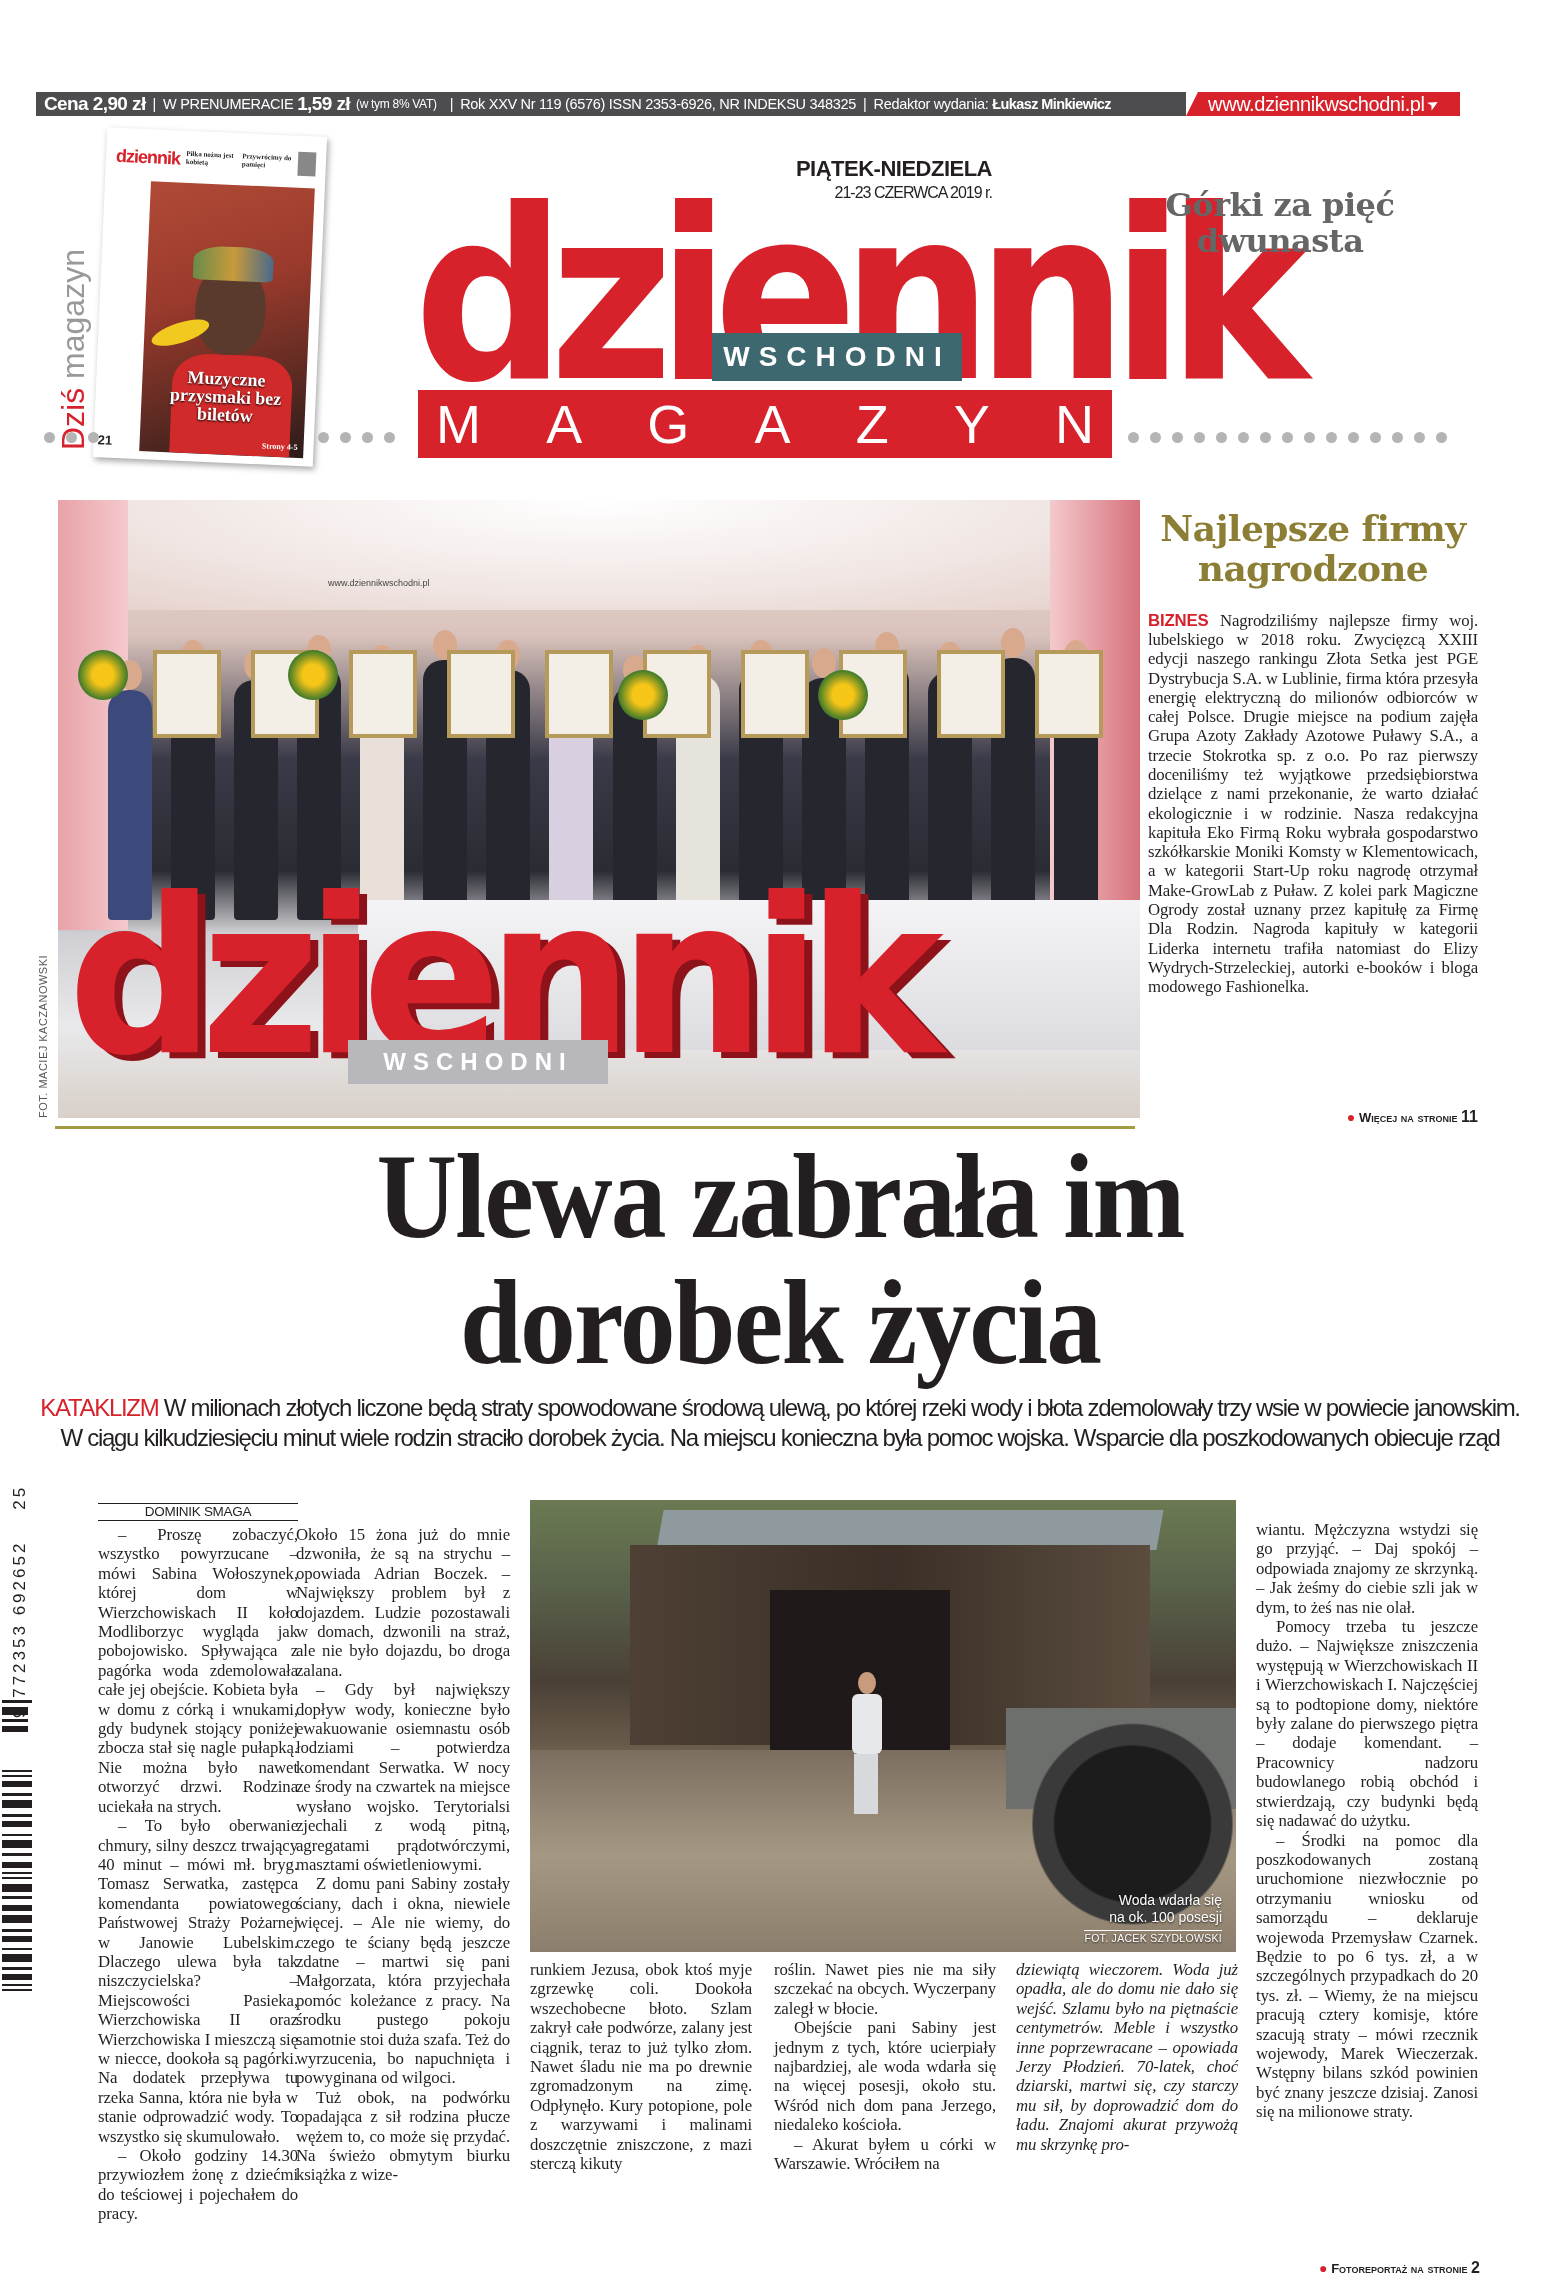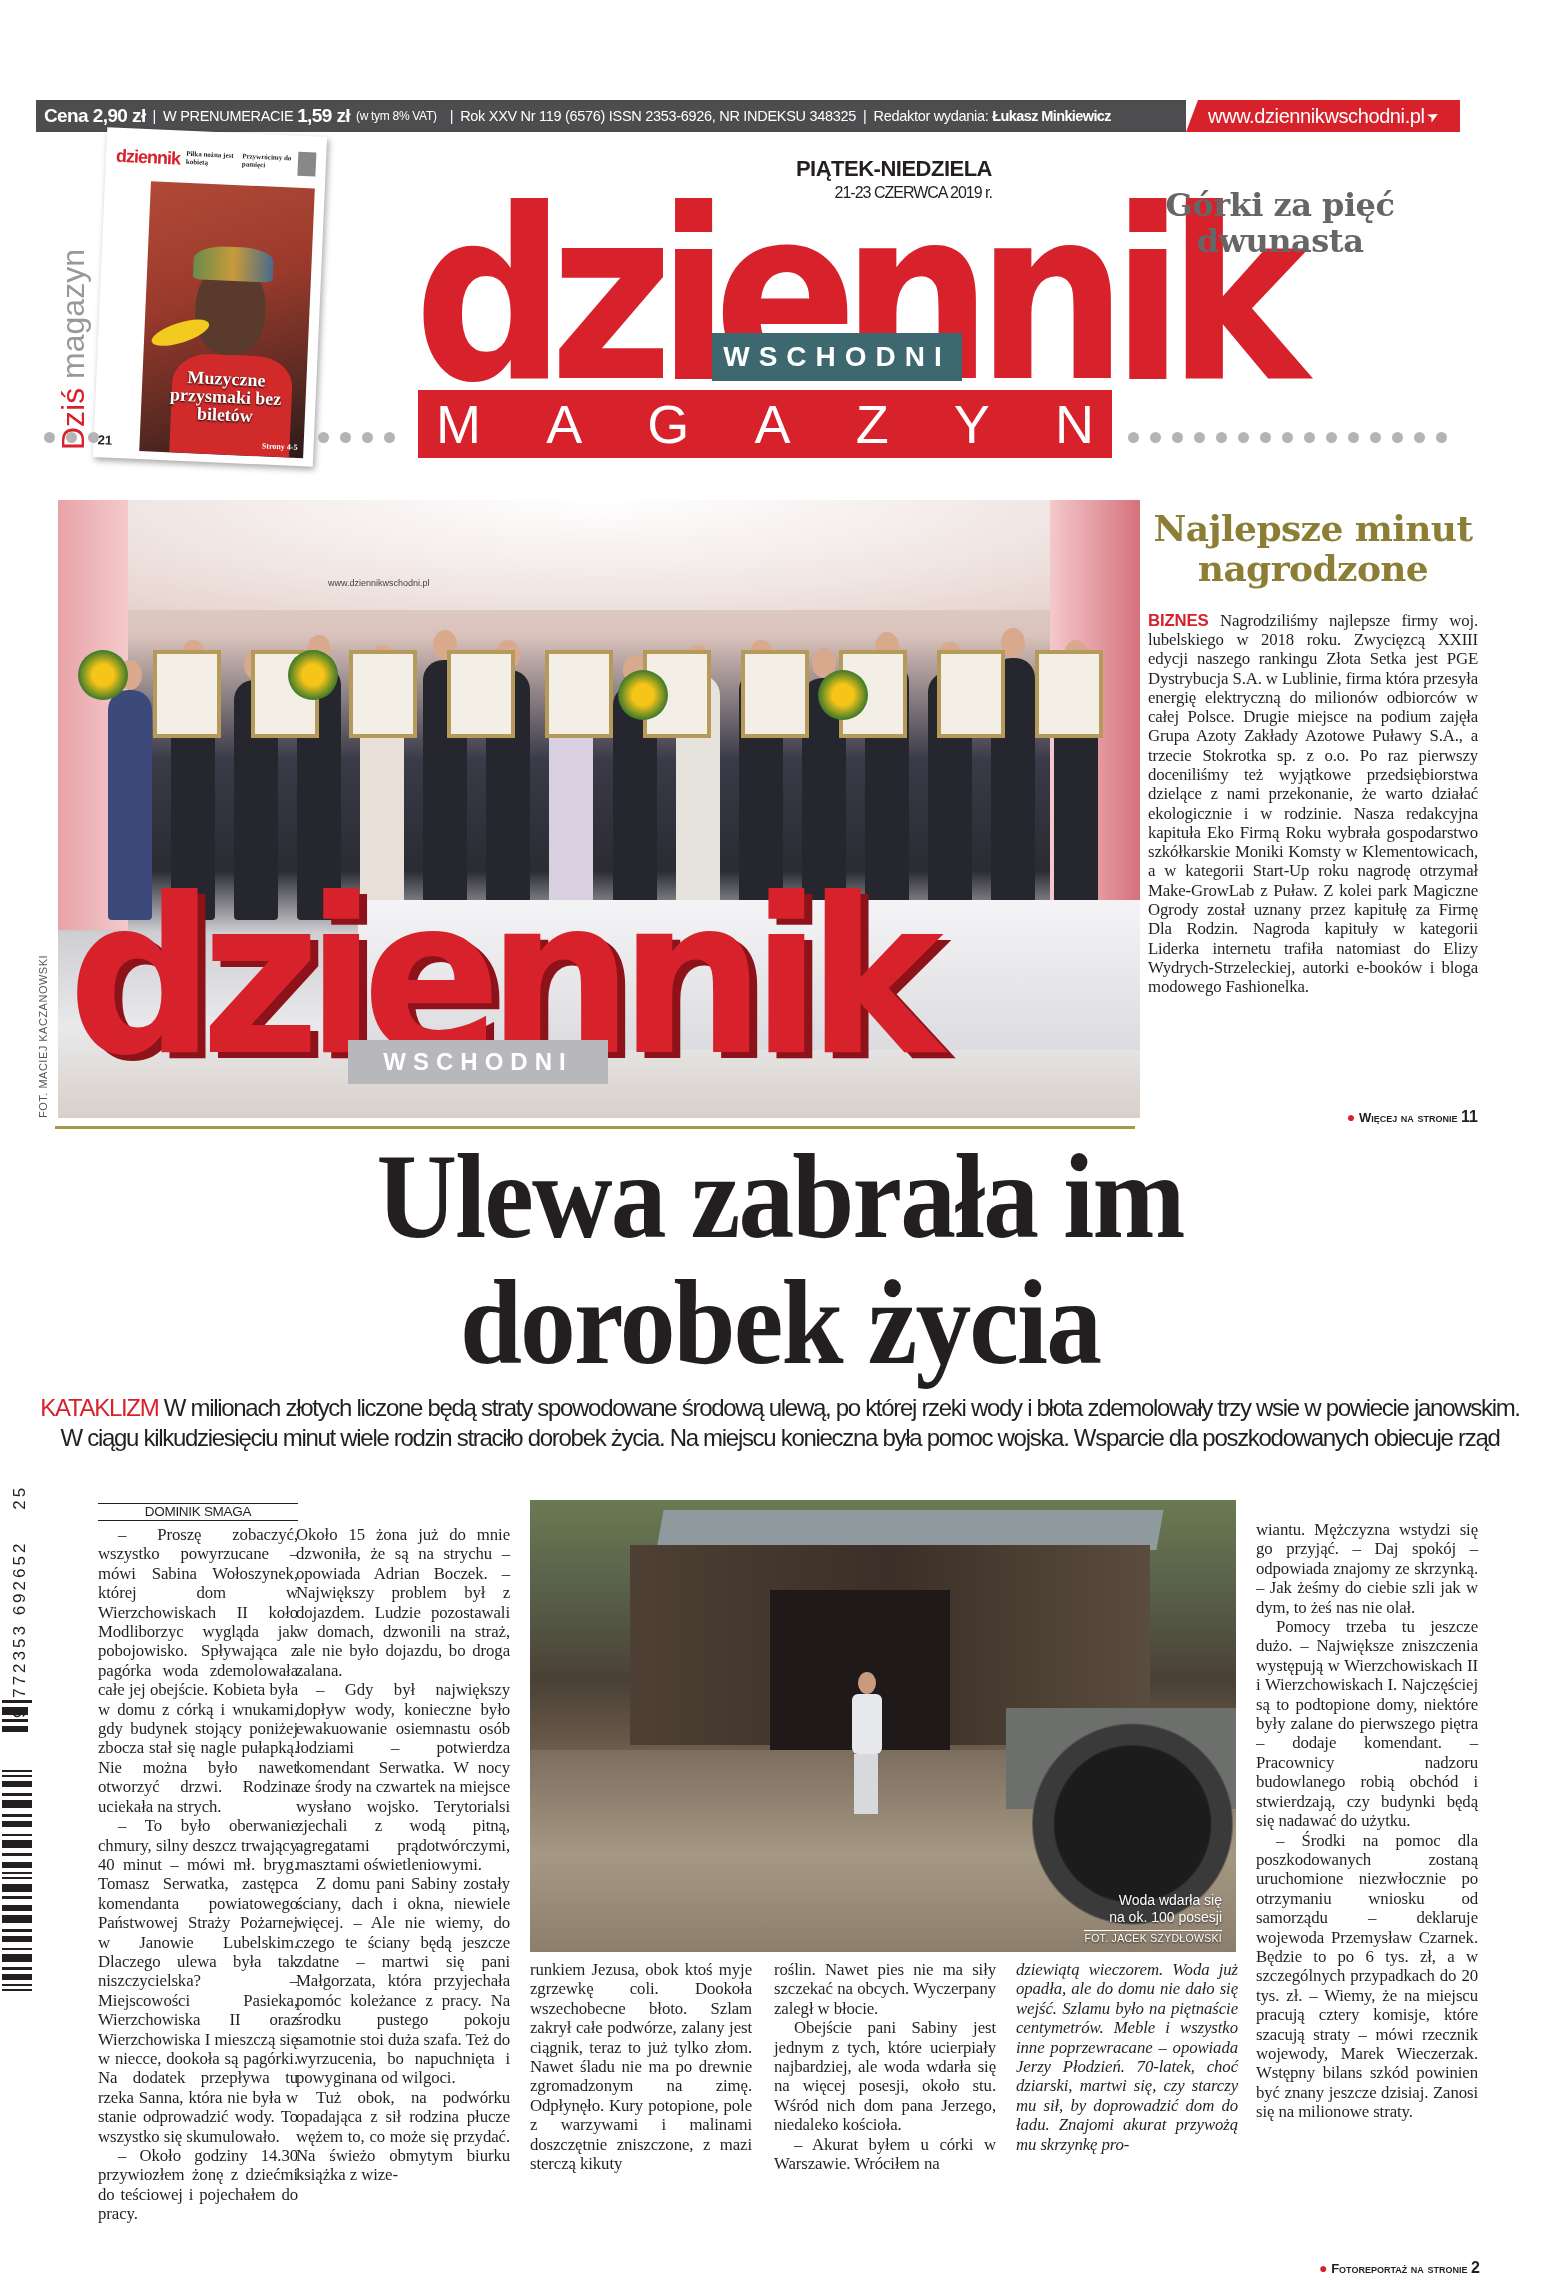--- a/index.html
+++ b/index.html
@@ -1,20 +1,20 @@
 <!DOCTYPE html>
 <html><head>
 <meta charset="utf-8">
 <style>
   * { box-sizing: border-box; margin: 0; padding: 0; }
   html, body { width: 1558px; height: 2281px; background: #ffffff; overflow: hidden; }
   body { position: relative; font-family: "Liberation Serif", serif; color: #231f20; }
 
   
-  .topbar { position: absolute; left: 36px; top: 100px; width: 1424px; height: 32px; display: flex; text-align: right; }
+  .topbar { position: absolute; left: 36px; top: 92px; width: 1424px; height: 24px; display: flex; text-align: right; }
   .topbar-info { flex: 0 0 1150px; background: #4d4d4f; color: #fff; font-family: "Liberation Sans", sans-serif;
     font-size: 14.5px; display: flex; align-items: center; padding-left: 8px; white-space: nowrap; letter-spacing: -0.3px; transform-origin: left; }
   .topbar-info b { font-size: 19px; font-weight: 700; letter-spacing: -0.6px; }
   .topbar-info .small { font-size: 12px; margin: 0 6px; }
   .topbar-info .sep { margin: 0 7px; }
   .topbar-url { flex: 1; background: #d7212b; color: #fff; font-family: "Liberation Sans", sans-serif; font-size: 20px;
     display: flex; align-items: center; justify-content: center; clip-path: polygon(12px 0, 100% 0, 100% 100%, 0 100%); letter-spacing: -0.4px; }
   .cursor-icon { display: inline-block; margin-left: 2px; font-size: 14px; transform: rotate(-30deg); }
 
   
@@ -260,21 +260,21 @@
   <div class="ph-flowers" style="left:760px;top:170px"></div>
   <div class="ph-stage"></div>
   <div class="ph-watermark">www.dziennikwschodni.pl</div>
   <div class="ph-logo">dziennik</div>
   <div class="ph-logo-ws">WSCHODNI</div>
 </div>
 <div class="photo-credit-vert">FOT. MACIEJ KACZANOWSKI</div>
 <div class="rule-olive-l"></div>
 
 <div class="biz">
-  <h2>Najlepsze minut nagrodzone</h2>
+  <h2>Najlepsze firmy nagrodzone</h2>
   <p>
     <span class="red-kw">BIZNES</span>
     <span>Nagrodziliśmy najlepsze firmy woj. lubelskiego w 2018 roku. Zwycięzcą XXIII edycji naszego rankingu Złota Setka jest PGE Dystrybucja S.A. w Lublinie, firma która przesyła energię elektryczną do milionów odbiorców w całej Polsce. Drugie miejsce na podium zajęła Grupa Azoty Zakłady Azotowe Puławy S.A., a trzecie Stokrotka sp. z o.o. Po raz pierwszy doceniliśmy też wyjątkowe przedsiębiorstwa dzielące z nami przekonanie, że warto działać ekologicznie i w rodzinie. Nasza redakcyjna kapituła Eko Firmą Roku wybrała gospodarstwo szkółkarskie Moniki Komsty w Klementowicach, a w kategorii Start-Up roku nagrodę otrzymał Make-GrowLab z Puław. Z kolei park Magiczne Ogrody został uznany przez kapitułę za Firmę Dla Rodzin. Nagroda kapituły w kategorii Liderka internetu trafiła natomiast do Elizy Wydrych-Strzeleckiej, autorki e-booków i bloga modowego Fashionelka.</span>
   </p>
 </div>
 <div class="more-link">
   <span class="red-dot">●</span>
   <span>Więcej na stronie</span>
   <span class="num">11</span>
 </div>

